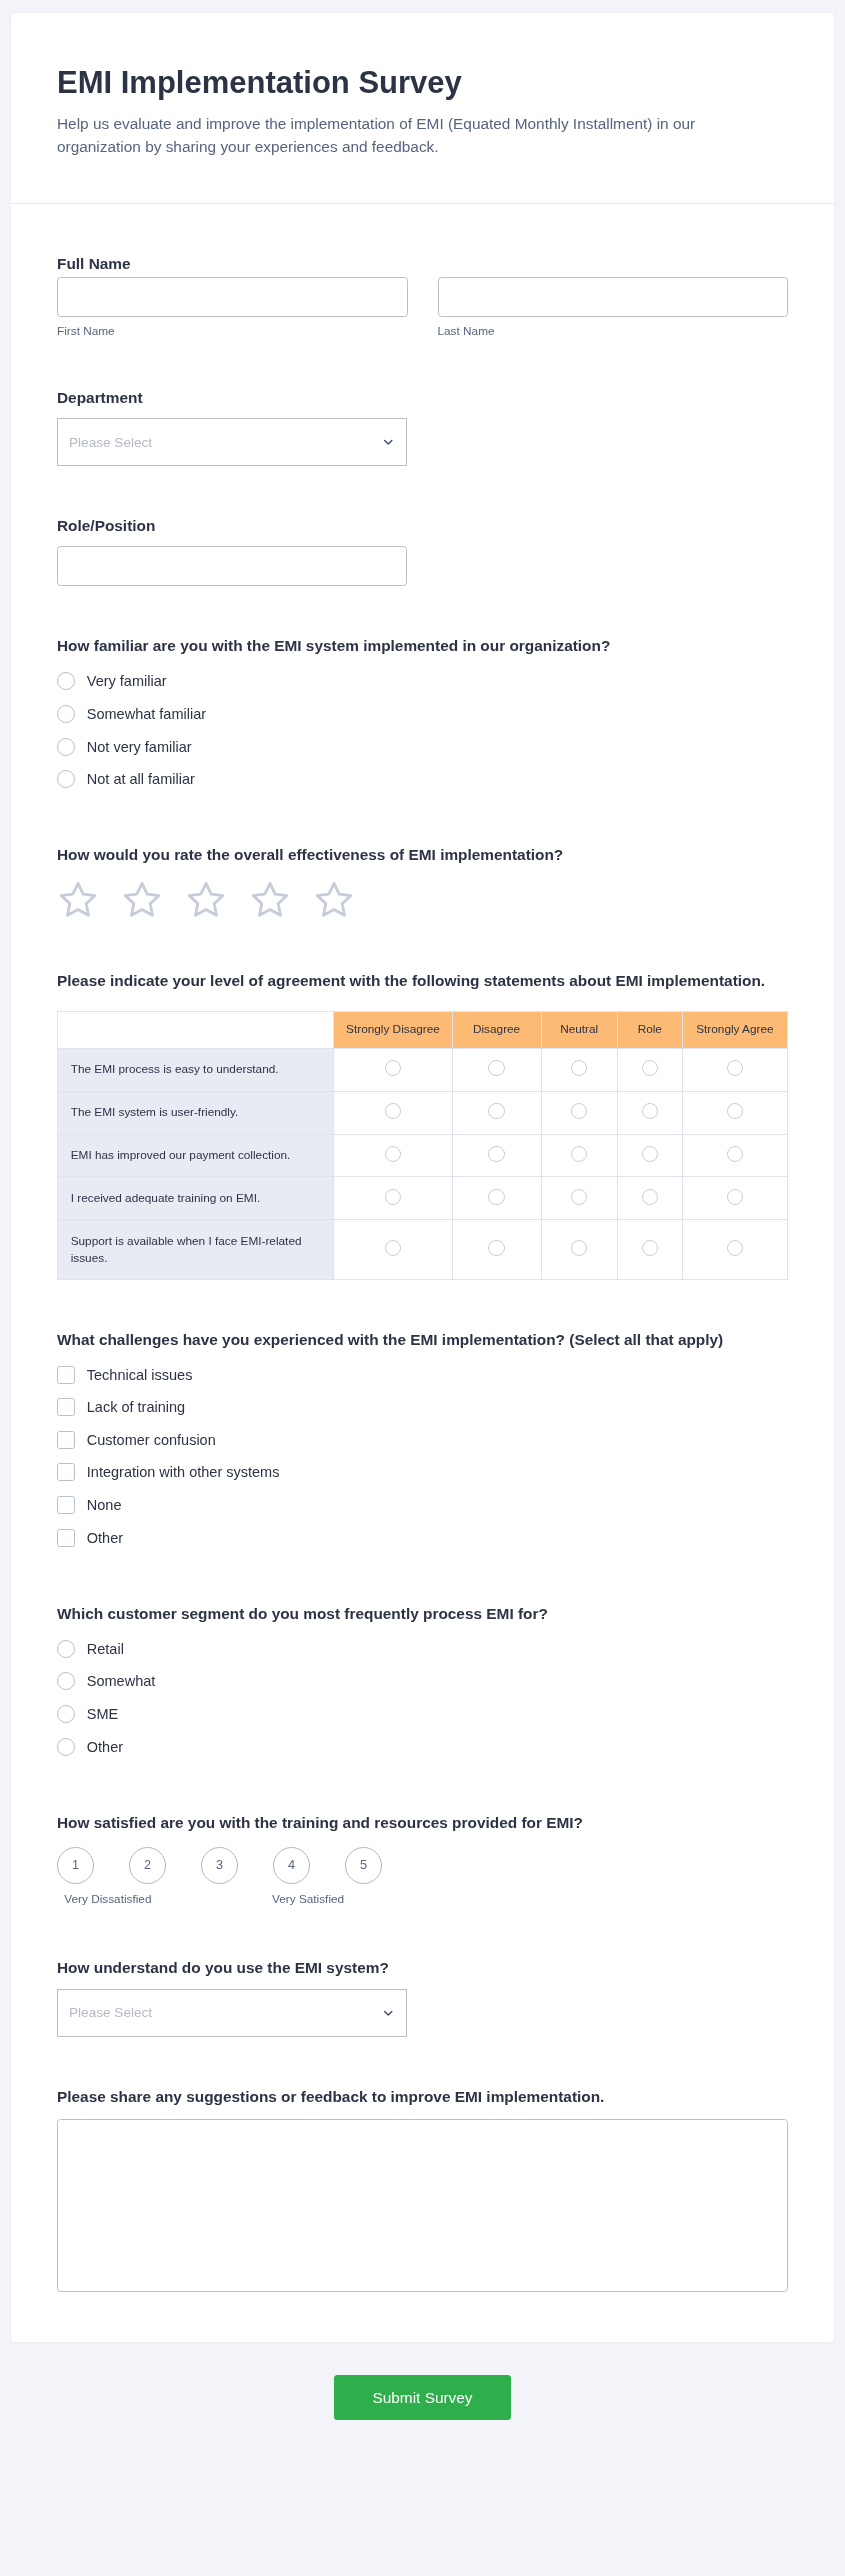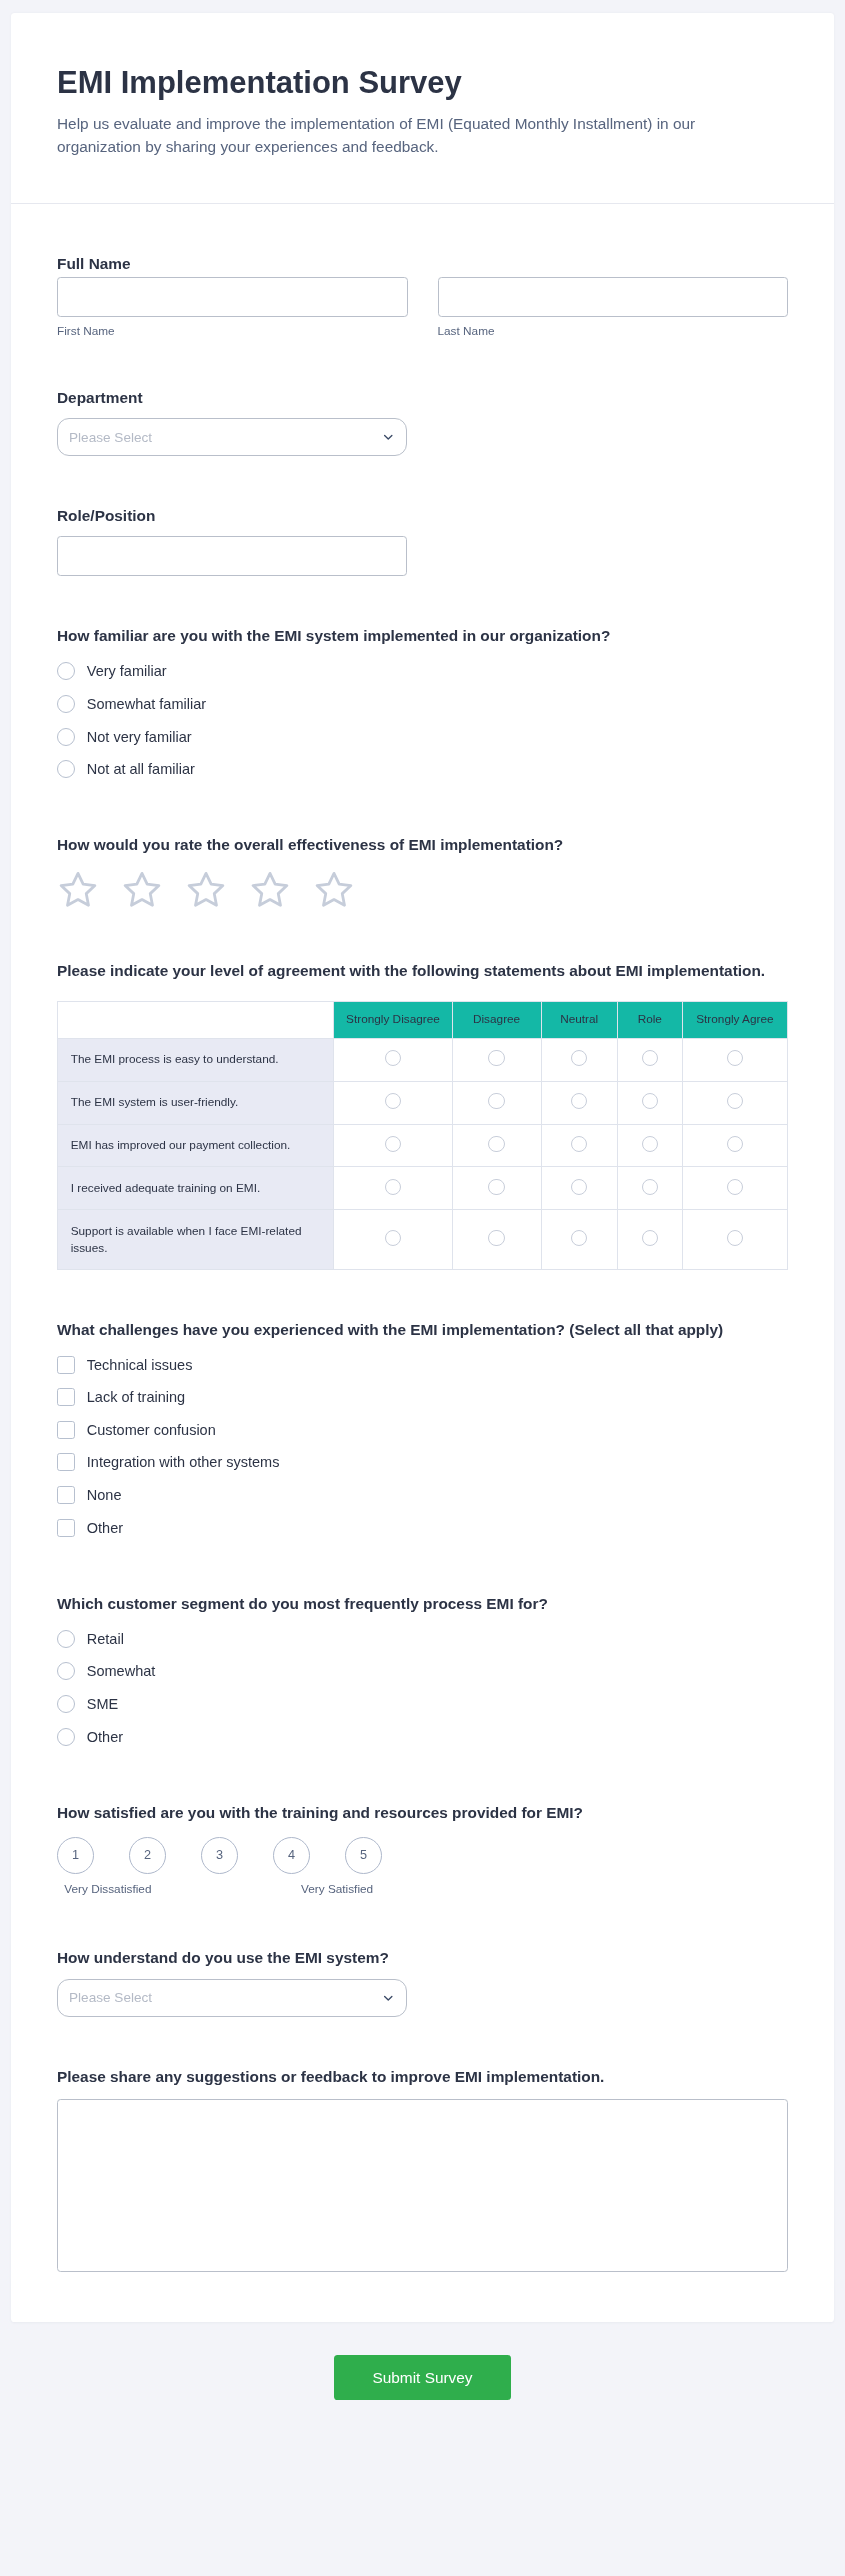--- a/index.html
+++ b/index.html
@@ -25,22 +25,22 @@
   .name-row { display: flex; gap: 30px; margin-top: 2px; align-items: center; }
   .name-col { width: 352px; }
   input[type="text"] {
     width: 100%; height: 40px; border: 0.9px solid #b9bfca; border-radius: 3.6px;
     padding: 0 11px; font-size: 14.5px; color: #2c3345; background: #fff; outline: none;
     font-family: "Liberation Sans", sans-serif;
   }
   .short-input { width: 350px !important; display: block; margin-top: 9px; }
 
   .select {
-    width: 350px; height: 38px; margin-top: 9px; background: #fff;
-    border: 0.9px solid #b9bfca; border-radius: 12px;
+    width: 350px; height: 48px; margin-top: 9px; background: #fff;
+    border: 0.9px solid #b9bfca; border-radius: 0;
     display: flex; align-items: center; justify-content: space-between;
     padding: 0 11px; cursor: pointer;
   }
   .select .placeholder { font-size: 13.6px; color: #b4bac6; }
   .select svg { flex: none; }
 
   .opt-list { margin-top: 7.3px; }
   .opt-row { display: flex; align-items: center; gap: 11.8px; padding: 7.3px 0; }
   .radio-ctrl {
     width: 18px; height: 18px; border-radius: 50%;
@@ -51,21 +51,21 @@
     border: 0.9px solid #b7c0cf; background: #fff; flex: none; display: inline-block; cursor: pointer;
   }
   .opt-text { font-size: 14.5px; color: #2c3345; cursor: pointer; }
 
   .stars { display: flex; gap: 22px; margin-top: 12.7px; }
   .star { width: 42px; height: 42px; cursor: pointer; }
 
   table.matrix { border-collapse: collapse; margin-top: 18px; width: 731px; table-layout: fixed; }
   .matrix th, .matrix td { border: 0.9px solid #dfe3ec; }
   .matrix thead th {
-    background: #14b8a6; font-size: 11.8px; font-weight: 500; color: #2c3345;
+    background: #fdba74; font-size: 11.8px; font-weight: 500; color: #2c3345;
     text-align: center; padding: 10px 4.5px; line-height: 1.35; vertical-align: middle;
   }
   .matrix thead th.corner { background: #ffffff; }
   .matrix tbody th {
     background: #e8eaf4; font-size: 11.8px; font-weight: 400; color: #2c3345;
     text-align: left; padding: 12.7px; line-height: 1.4; vertical-align: middle;
   }
   .matrix td { text-align: center; vertical-align: middle; background: #fff; padding: 7.3px 0; }
   .m-radio {
     display: inline-block; width: 16.4px; height: 16.4px; border-radius: 50%;
@@ -75,21 +75,21 @@
   .scale-wrap { margin-top: 12.7px; }
   .scale-row { display: flex; gap: 35px; }
   .scale-circle {
     width: 37px; height: 37px; border-radius: 50%; border: 0.9px solid #aeb8cb;
     display: flex; align-items: center; justify-content: center;
     font-size: 12.7px; color: #57647e; background: #fff; cursor: pointer;
   }
   .scale-labels { position: relative; height: 16.4px; margin-top: 8.2px; width: 363px; }
   .scale-labels span { position: absolute; font-size: 11.8px; color: #57647e; white-space: nowrap; }
   .scale-min { left: 7.3px; }
-  .scale-max { left: 244px; }
+  .scale-max { left: 215px; }
 
   textarea.feedback {
     width: 731px; height: 173px; margin-top: 11px; border: 0.9px solid #b9bfca;
     border-radius: 3.6px; background: #fff; resize: none; padding: 9px 11px;
     font-size: 14.5px; color: #2c3345; outline: none;
     font-family: "Liberation Sans", sans-serif;
   }
 
   .submit-row { text-align: center; margin-top: 33px; }
   .submit-btn {

